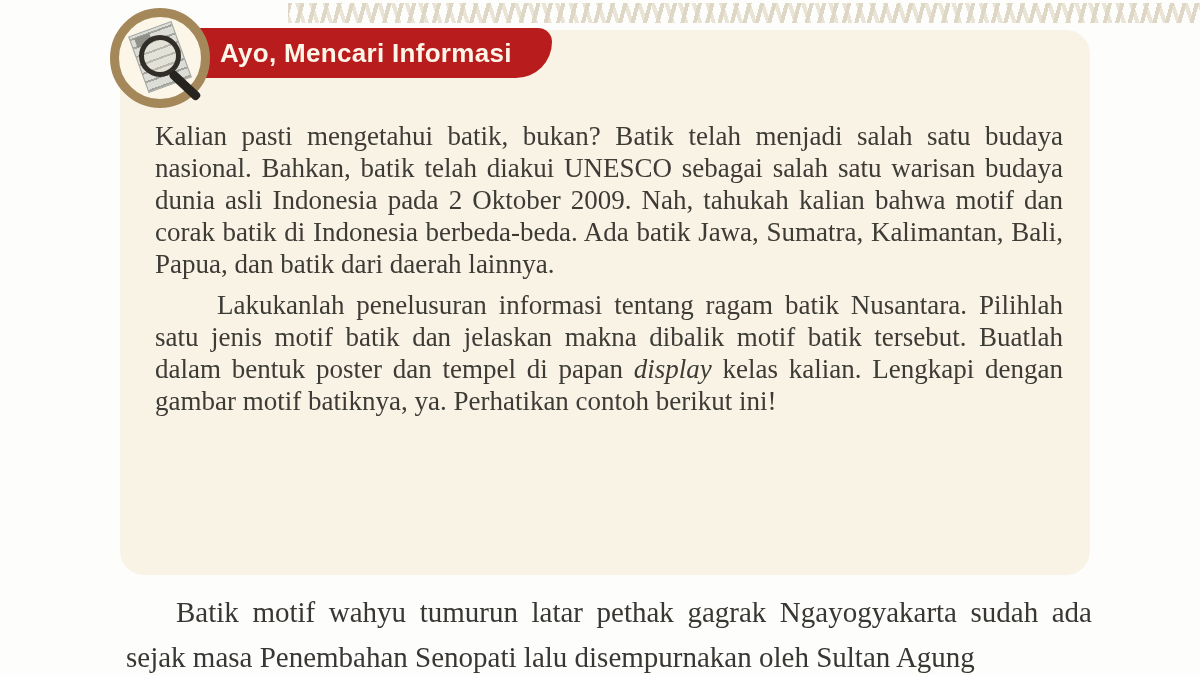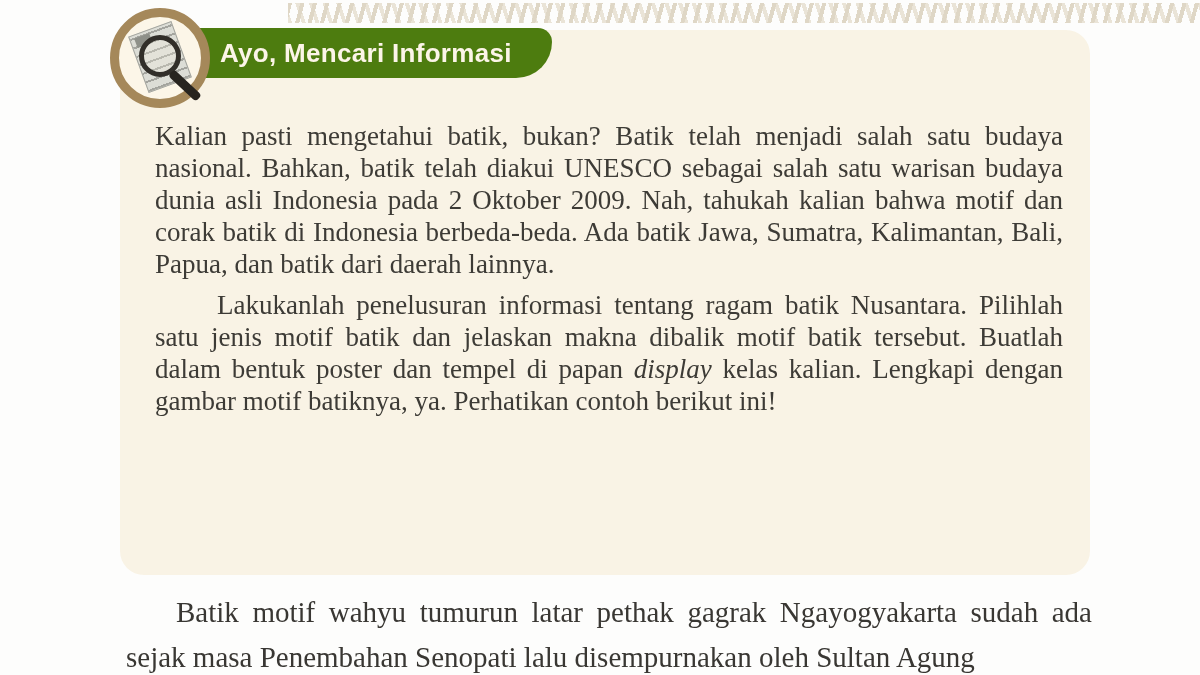--- a/index.html
+++ b/index.html
@@ -44,21 +44,21 @@
   }
   .box-content p { margin: 0; }
   .box-content p.indent { margin-top: 9px; text-indent: 62px; }
   .box-content em { }
 
   
   .banner {
     position: absolute;
     left: 150px; top: 28px;
     width: 402px; height: 50px;
-    background: #4d7c0f;
+    background: #b91c1c;
     border-radius: 6px 14px 36px 6px;
     z-index: 3;
     display: flex;
     align-items: center;
     box-sizing: border-box;
     padding-left: 70px;
   }
   .banner-label {
     font-family: "Liberation Sans", sans-serif;
     font-weight: bold;

